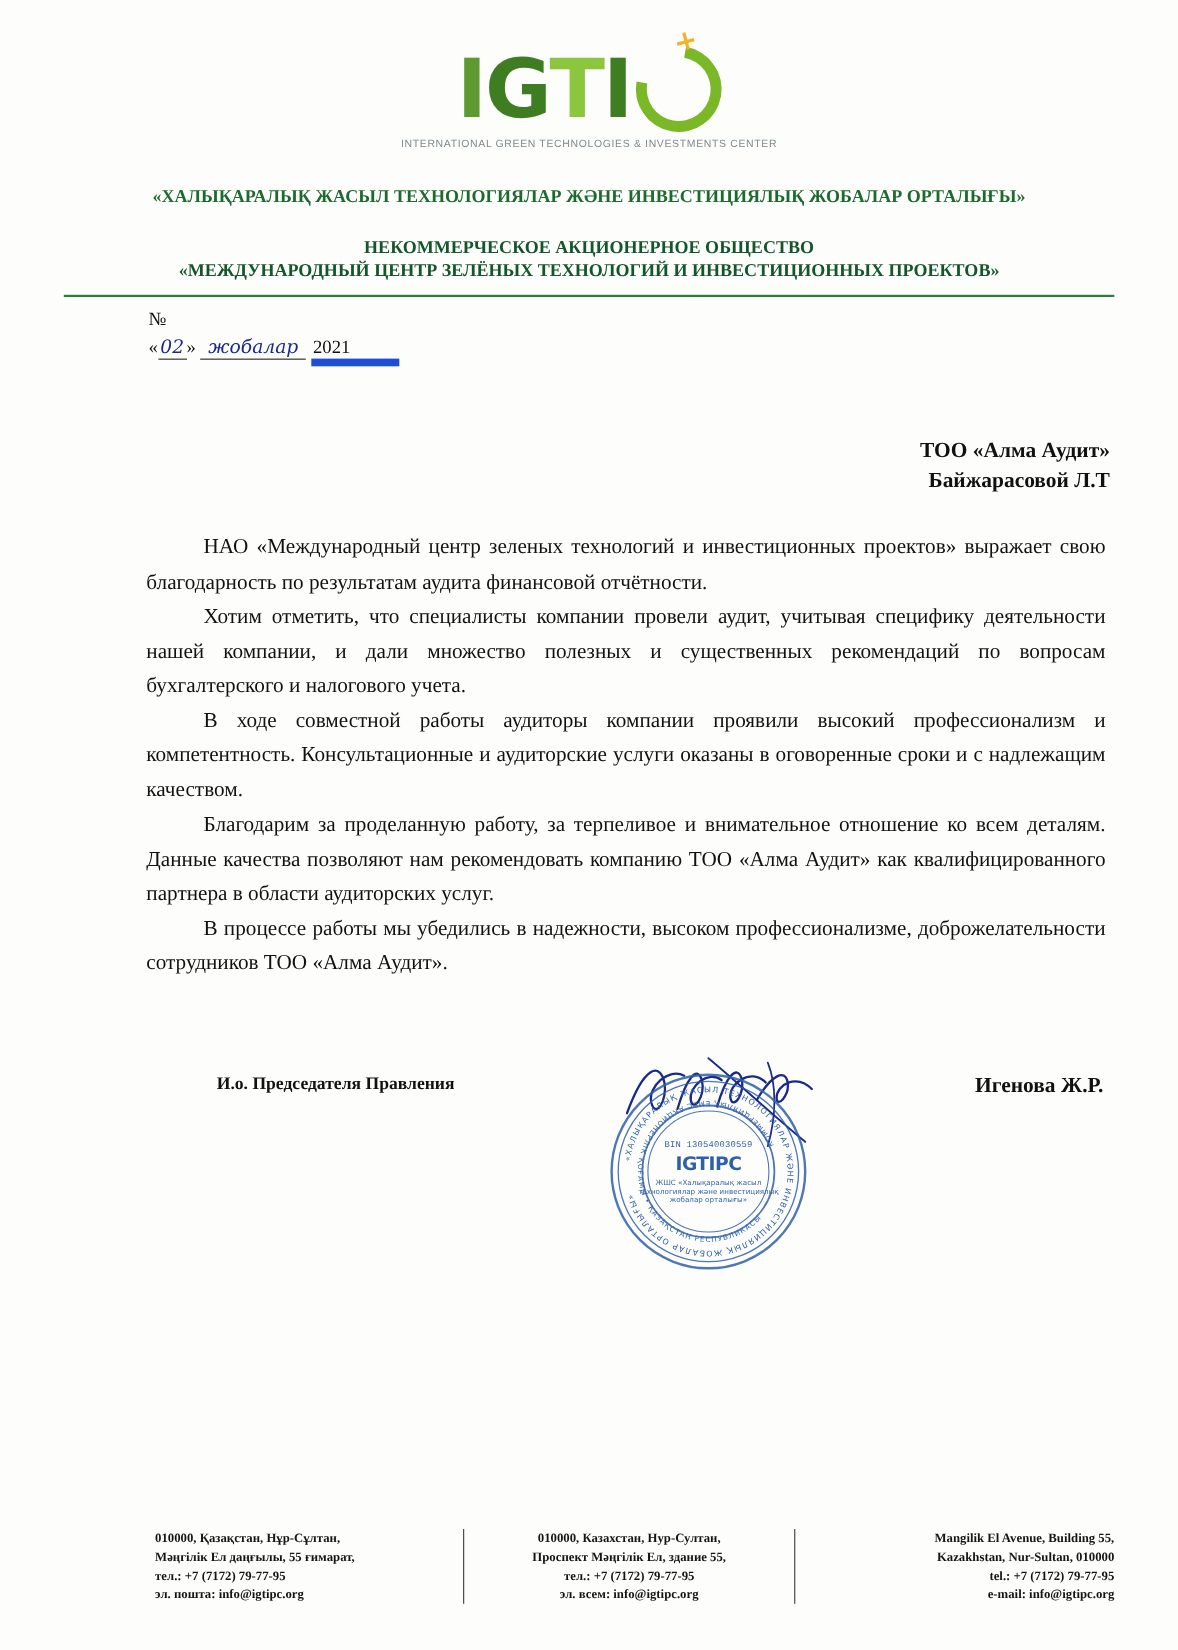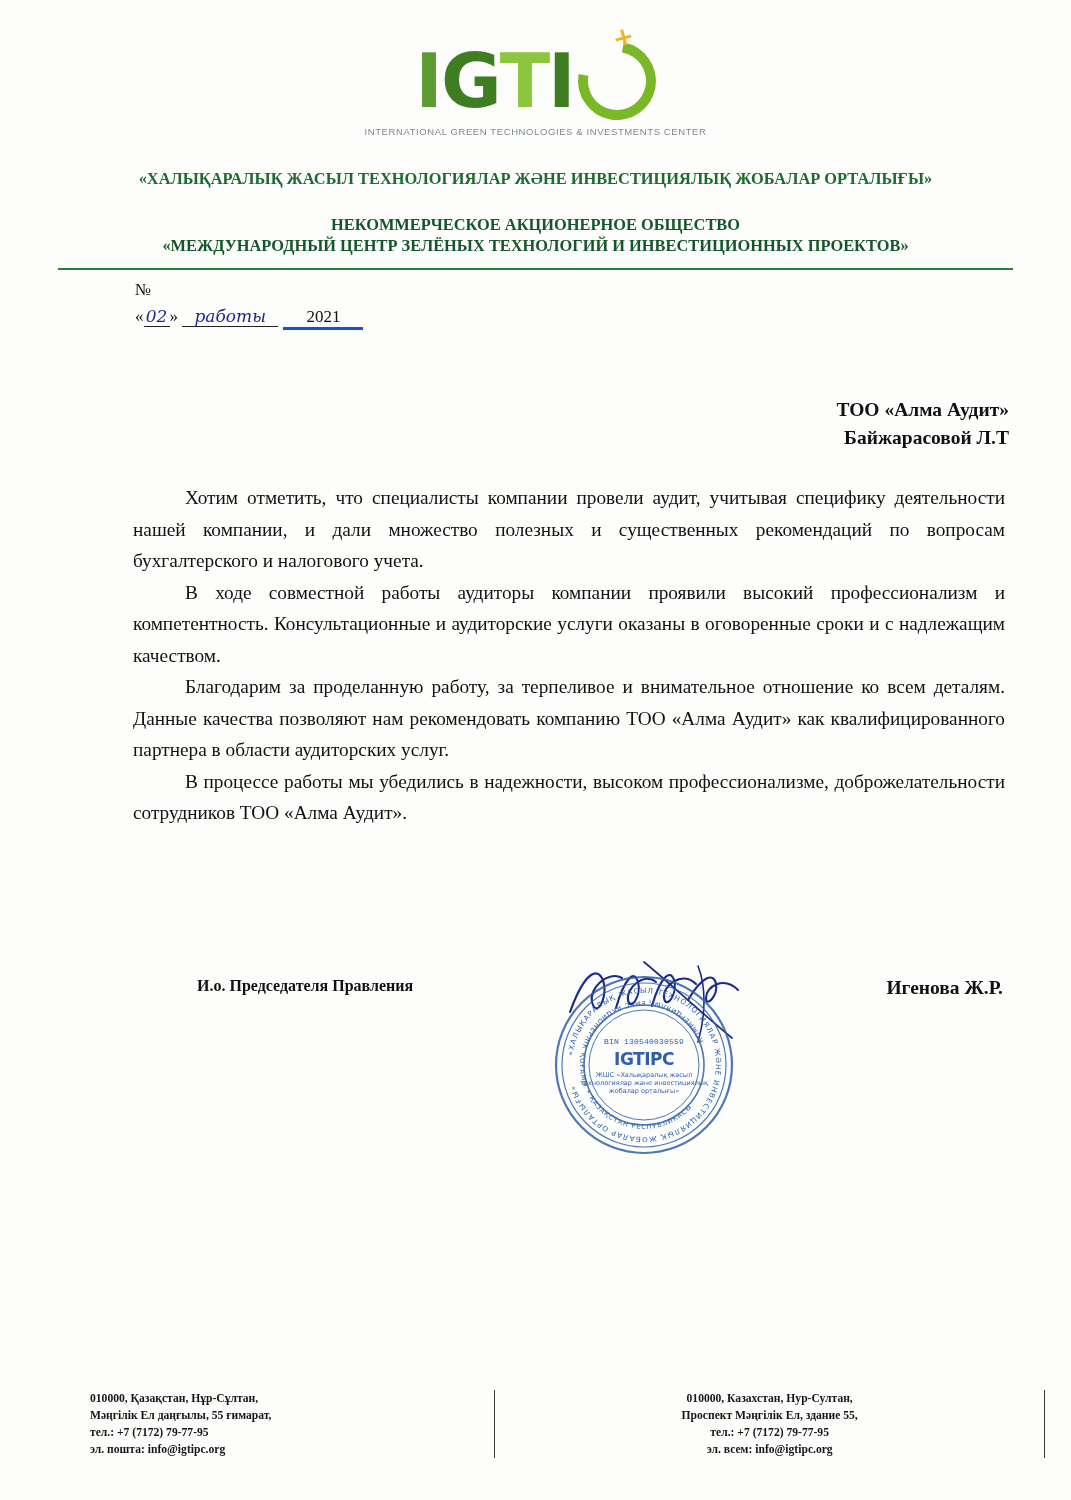--- a/index.html
+++ b/index.html
@@ -125,23 +125,23 @@
     text-align: center;
   }
   .ul-mid {
     display: inline-block;
     border-bottom: 1px solid #222;
     min-width: 96px;
     text-align: center;
   }
   .ul-year {
     display: inline-block;
-    border-bottom: 3px solid #1d4ed8;
+    border-bottom: 7px solid #1d4ed8;
     min-width: 78px;
-    text-align: center;
+    text-align: left;
     padding-left: 2px;
   }
 
   
   .addressee {
     position: absolute;
     top: 396px;
     right: 62px;
     text-align: right;
     font-weight: 700;
@@ -238,23 +238,22 @@
     line-height: 8px;
   }
 
   
   .footer {
     position: absolute;
     bottom: 42px;
     left: 58px;
     width: 955px;
     display: flex;
-    justify-content: space-between;
+    justify-content: flex-end;
     align-items: flex-start;
-    margin-left: 32px;
   }
   .footer-col {
     font-family: "Liberation Serif", serif;
     font-weight: 700;
     font-size: 11.6px;
     line-height: 17px;
     color: #151515;
     position: relative;
   }
   .footer-col.c1 { width: 280px; text-align: left; }
@@ -289,31 +288,32 @@
     <div>НЕКОММЕРЧЕСКОЕ АКЦИОНЕРНОЕ ОБЩЕСТВО</div>
     <div>«МЕЖДУНАРОДНЫЙ ЦЕНТР ЗЕЛЁНЫХ ТЕХНОЛОГИЙ И ИНВЕСТИЦИОННЫХ ПРОЕКТОВ»</div>
   </div>
 
   <div class="rule"></div>
 
   <div class="meta">
     <span class="num">№</span>
     <span class="dateline">
       <span>«</span><span class="ul-short hand">02</span><span>»</span>
-      <span class="ul-mid hand">работы</span>
+      <span class="ul-mid hand">жобалар</span>
       <span class="ul-year">2021</span>
     </span>
   </div>
 
   <div class="addressee">
     <div>ТОО «Алма Аудит»</div>
     <div>Байжарасовой Л.Т</div>
   </div>
 
   <div class="body-text">
+    <p>НАО «Международный центр зеленых технологий и инвестиционных проектов» выражает свою благодарность по результатам аудита финансовой отчётности.</p>
     <p>Хотим отметить, что специалисты компании провели аудит, учитывая специфику деятельности нашей компании, и дали множество полезных и существенных рекомендаций по вопросам бухгалтерского и налогового учета.</p>
     <p>В ходе совместной работы аудиторы компании проявили высокий профессионализм и компетентность. Консультационные и аудиторские услуги оказаны в оговоренные сроки и с надлежащим качеством.</p>
     <p class="spread">Благодарим за проделанную работу, за терпеливое и внимательное отношение ко всем деталям. Данные качества позволяют нам рекомендовать компанию ТОО «Алма Аудит» как квалифицированного партнера в области аудиторских услуг.</p>
     <p class="spread">В процессе работы мы убедились в надежности, высоком профессионализме, доброжелательности сотрудников ТОО «Алма Аудит».</p>
   </div>
 
   <div class="sig-left">И.о. Председателя Правления</div>
   <div class="sig-right">Игенова Ж.Р.</div>
 
   <svg class="scribble" viewBox="0 0 200 110">
@@ -363,15 +363,21 @@
       <div>эл. пошта: info@igtipc.org</div>
     </div>
     <div class="footer-sep"></div>
     <div class="footer-col c2">
       <div>010000, Казахстан, Нур-Султан,</div>
       <div>Проспект Мәңгілік Ел, здание 55,</div>
       <div>тел.: +7 (7172) 79-77-95</div>
       <div>эл. всем: info@igtipc.org</div>
     </div>
     <div class="footer-sep"></div>
+    <div class="footer-col c3">
+      <div>Mangilik El Avenue, Building 55,</div>
+      <div>Kazakhstan, Nur-Sultan, 010000</div>
+      <div>tel.: +7 (7172) 79-77-95</div>
+      <div>e-mail: info@igtipc.org</div>
+    </div>
   </div>
 
 </div>
 
 </body></html>

